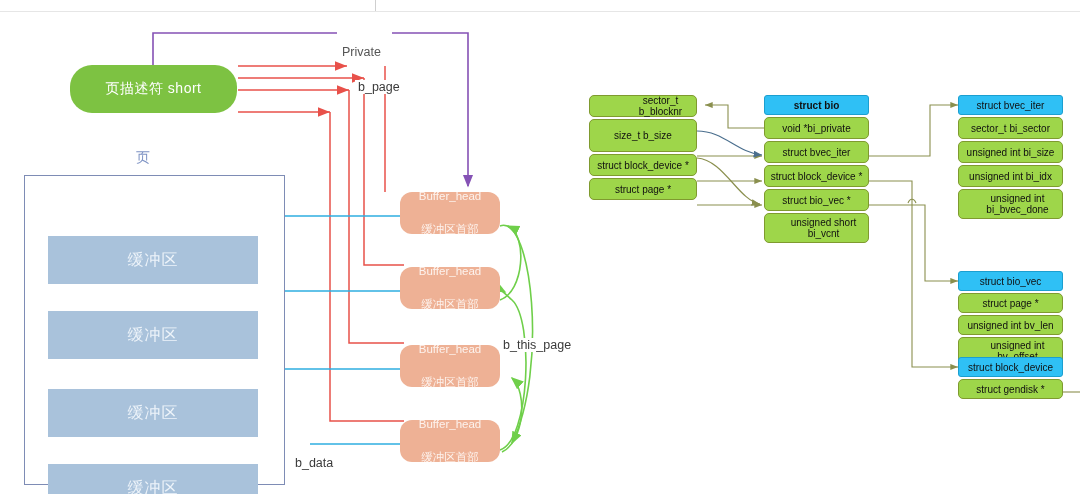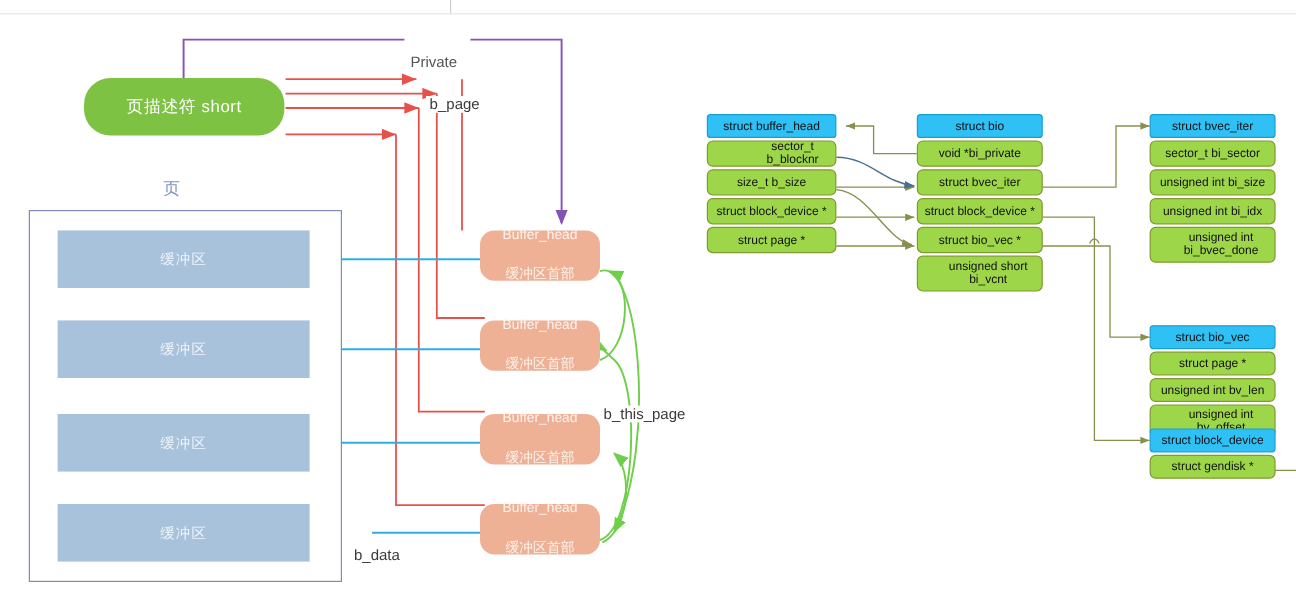--- a/index.html
+++ b/index.html
@@ -4,22 +4,22 @@
 <style>
   html,body{margin:0;padding:0;background:#ffffff;}
   body{width:1080px;height:494px;position:relative;overflow:hidden;
        font-family:"Liberation Sans","DejaVu Sans",sans-serif;}
   #canvas{position:absolute;left:0;top:0;width:1080px;height:494px;}
   #svg-layer{position:absolute;left:0;top:0;width:1080px;height:494px;pointer-events:none;}
 
   
   .page-caption{position:absolute;color:#7e93c4;font-size:14px;letter-spacing:1px;}
   .page-frame{position:absolute;border:1.5px solid #7e8cb5;background:#fff;box-sizing:border-box;}
-  .buf-box{position:absolute;background:#a9c2db;color:#eef4fa;font-size:12px;
-           display:flex;align-items:center;justify-content:center;letter-spacing:1px;}
+  .buf-box{position:absolute;background:#a9c2db;color:#eef4fa;font-size:16px;
+           display:flex;align-items:center;justify-content:center;letter-spacing:1px;margin-top:44px;}
   .pagedesc{position:absolute;background:#7dc242;border-radius:22px;color:#ffffff;
             font-size:14px;display:flex;align-items:center;justify-content:center;
             letter-spacing:.5px;}
   .bh-box{position:absolute;background:#eeb195;border-radius:12px;color:#fdf3ee;
           font-size:11.5px;line-height:15px;display:flex;flex-direction:column;
           align-items:center;justify-content:center;text-align:center;gap:18px;}
   .edge-label{position:absolute;color:#3a3a3a;font-size:12.5px;background:#ffffff;
               padding:0 3px;white-space:nowrap;margin-top:20px;}
   .edge-label.grey{color:#555;}
 
@@ -162,29 +162,28 @@
     <span>Buffer_head</span>
     <span>缓冲区首部</span>
   </div>
 
   <div class="edge-label grey" style="left:339px;top:25px;">Private</div>
   <div class="edge-label" style="left:355px;top:60px;">b_page</div>
   <div class="edge-label" style="left:500px;top:318px;">b_this_page</div>
   <div class="edge-label" style="left:292px;top:436px;">b_data</div>
 
   <div class="struct" style="left:589px;top:95px;width:108px;">
-    <div class="row head" style="height:20px;">struct buffer_head</div>
     <div class="row" style="height:22px;padding-left:37px;">sector_t b_blocknr</div>
-    <div class="row" style="height:22px;">size_t b_size</div>
+    <div class="row" style="height:33px;">size_t b_size</div>
     <div class="row" style="height:22px;">struct block_device *</div>
     <div class="row" style="height:22px;">struct page *</div>
   </div>
 
   <div class="struct" style="left:764px;top:95px;width:105px;">
-    <div class="row head" style="height:20px;">struct bio</div>
+    <div class="row head" style="height:20px;font-weight:bold;">struct bio</div>
     <div class="row" style="height:22px;">void *bi_private</div>
     <div class="row" style="height:22px;">struct bvec_iter</div>
     <div class="row" style="height:22px;">struct block_device *</div>
     <div class="row" style="height:22px;">struct bio_vec *</div>
     <div class="row tall" style="height:30px;white-space:pre-line;">unsigned short
 bi_vcnt</div>
   </div>
 
   <div class="struct" style="left:958px;top:95px;width:105px;">
     <div class="row head" style="height:20px;">struct bvec_iter</div>

